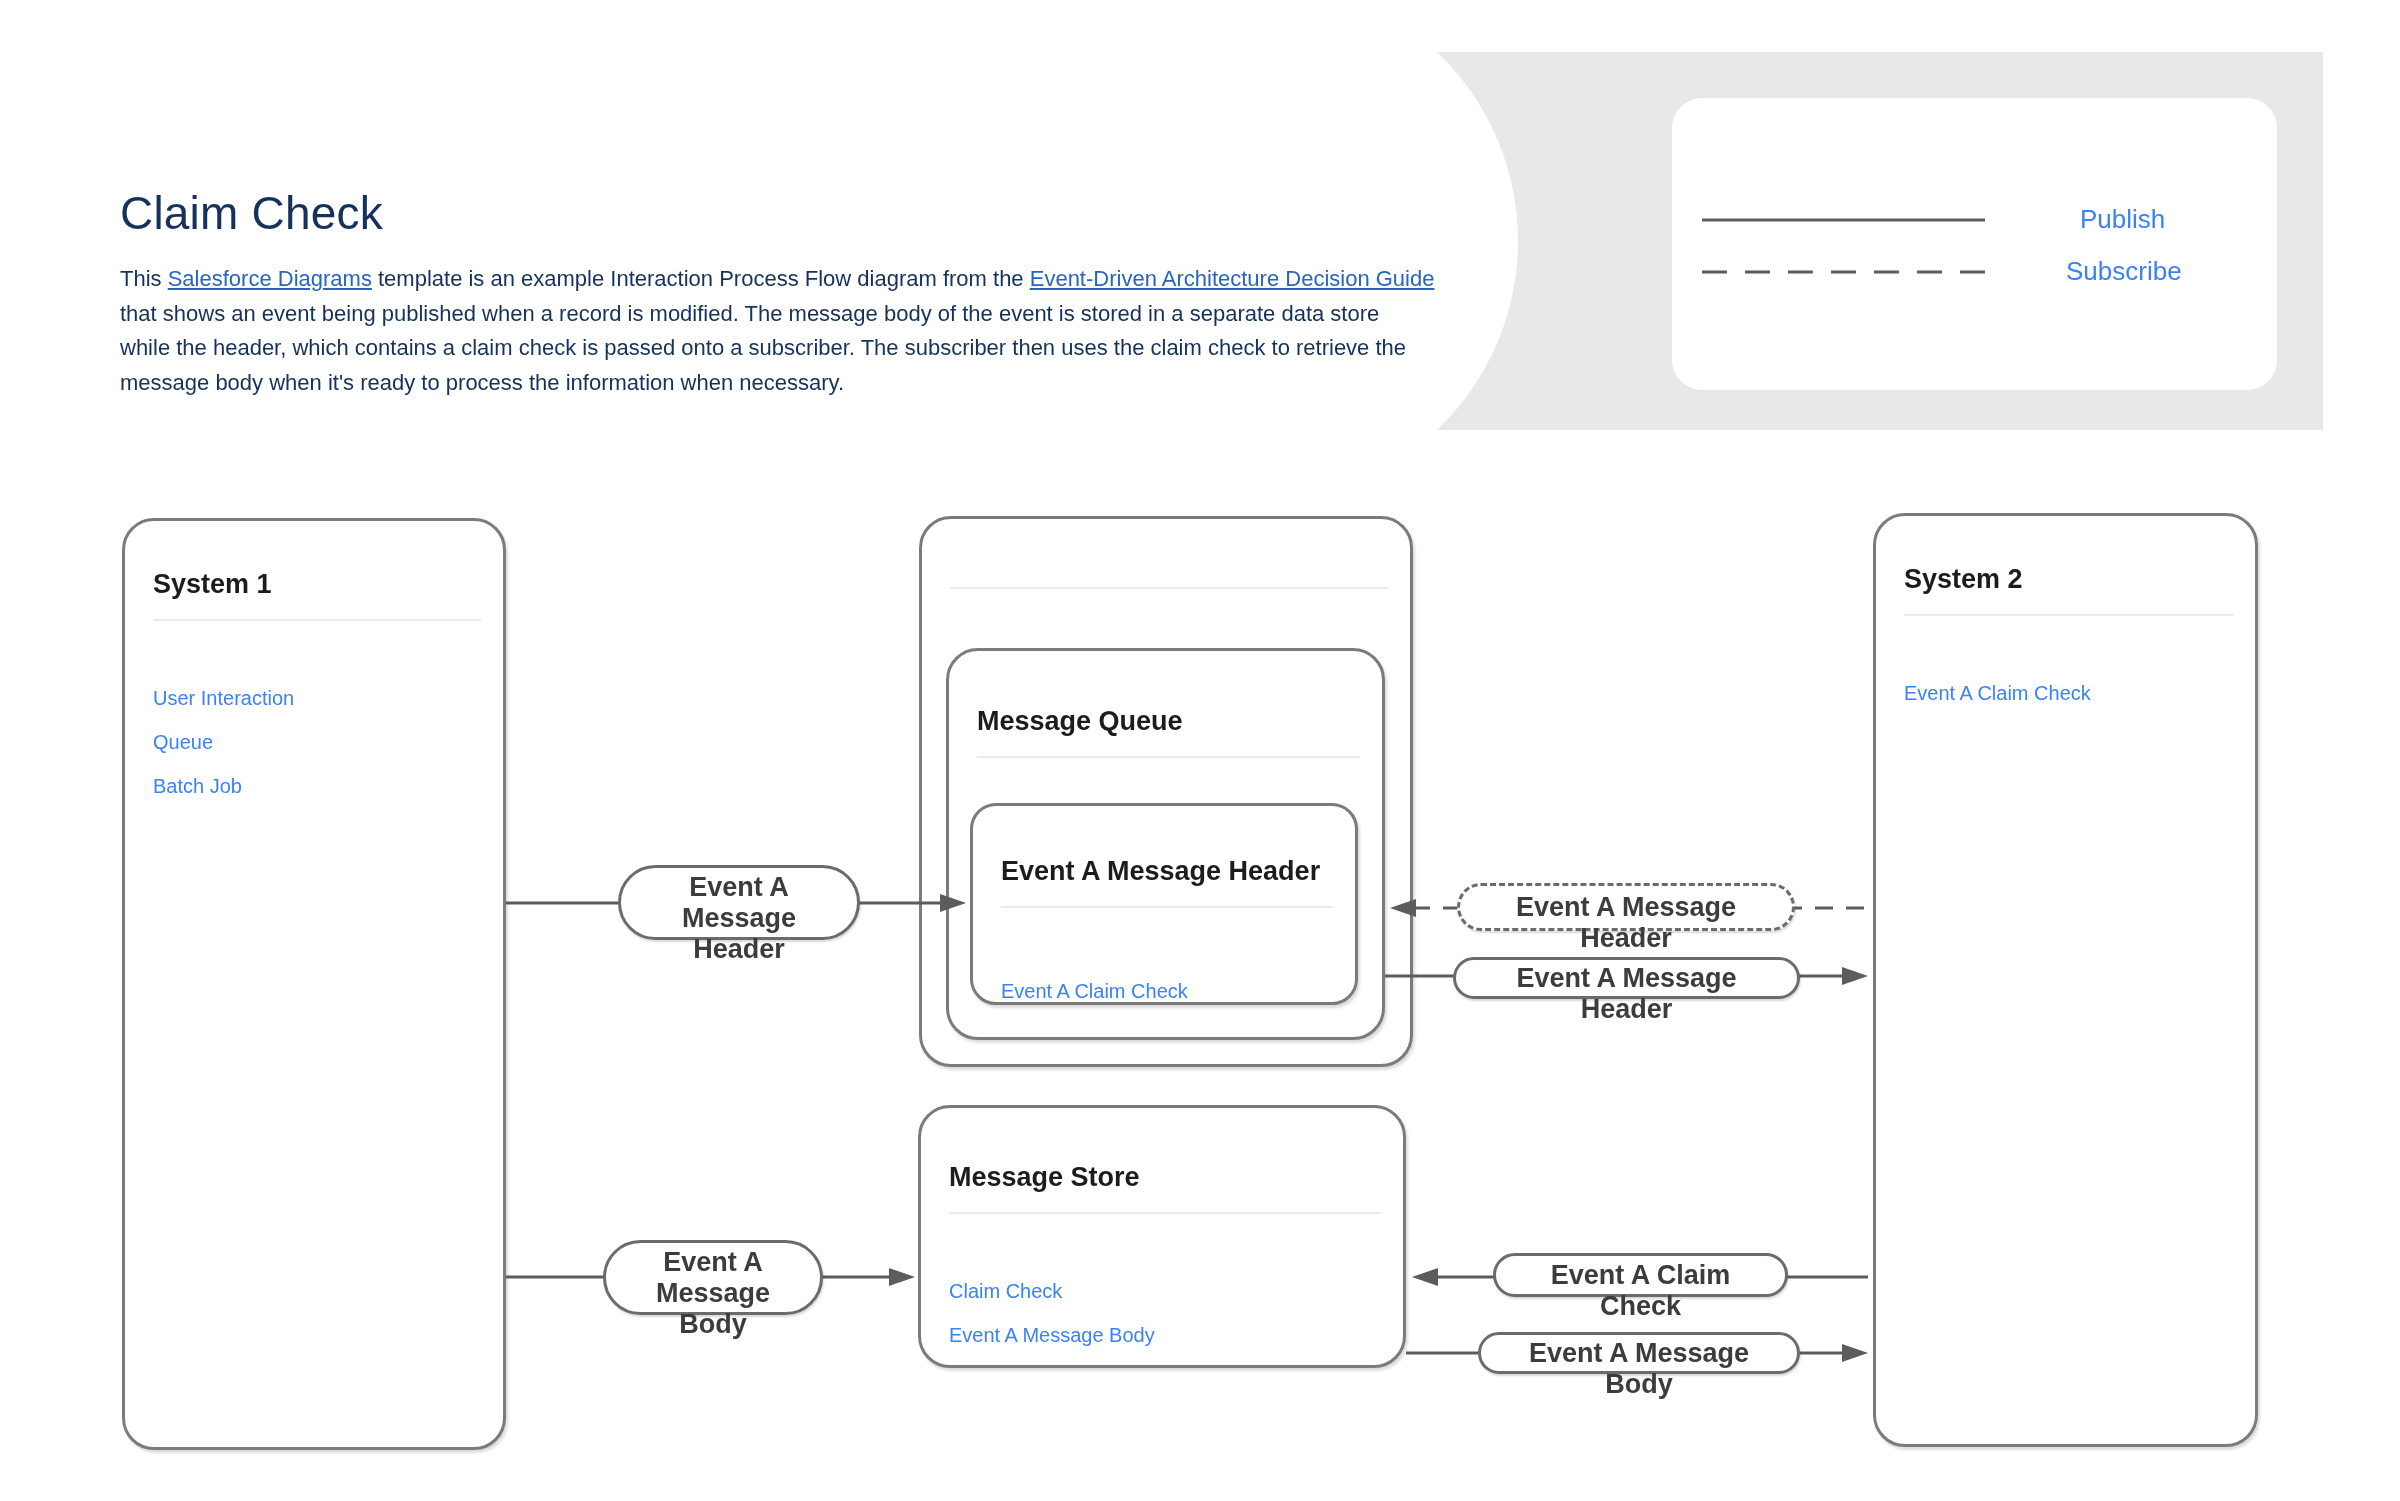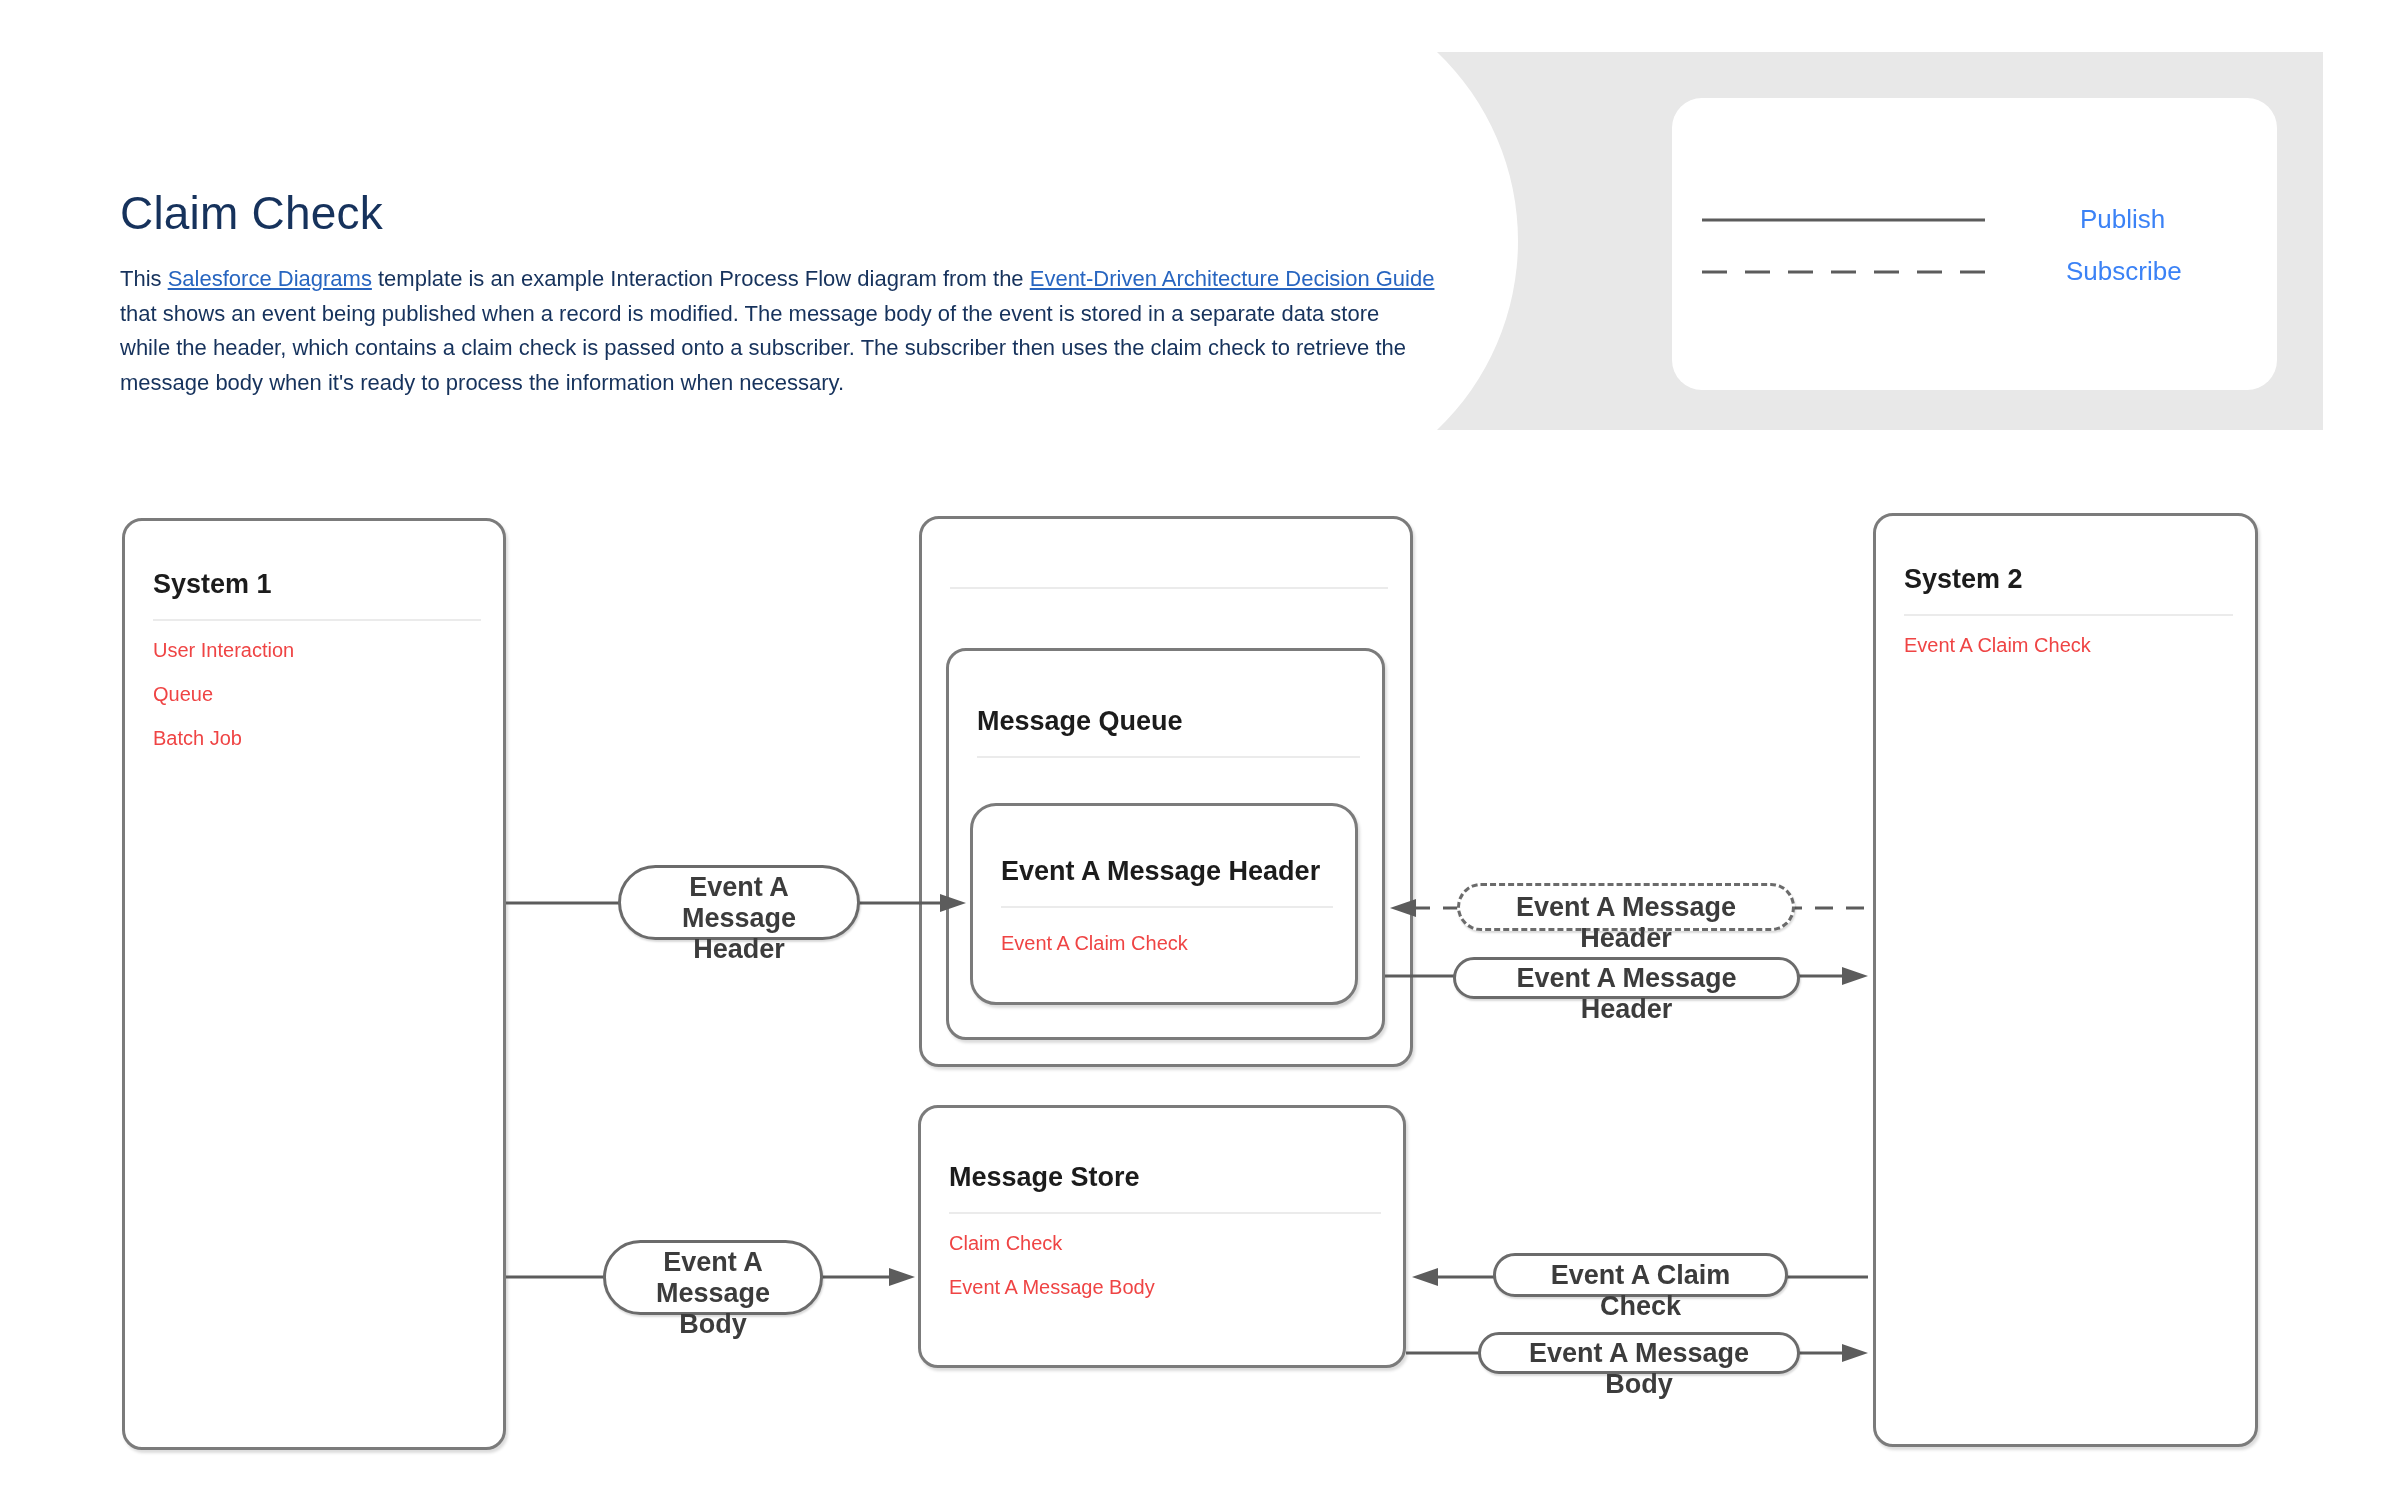--- a/index.html
+++ b/index.html
@@ -16,26 +16,26 @@
     left:120px;top:262px;width:1315px;font-size:22px;line-height:34.5px;color:#16325c;
   }
   .page-desc a{color:#2765c0;text-decoration:underline;cursor:pointer;}
   
   .legend-card{
     left:1672px;top:98px;width:605px;height:292px;background:#ffffff;border-radius:30px;
   }
   .legend-label{font-size:26px;color:#3b82f6;}
   
   .node{
-    position:absolute;background:#ffffff;border:3.5px solid #7b7b7b;border-radius:20px;
+    position:absolute;background:#ffffff;border:3.5px solid #7b7b7b;border-radius:32px;
     box-sizing:border-box;box-shadow:2px 3px 3px rgba(0,0,0,.14);
   }
   .node-title{font-size:27px;font-weight:bold;color:#1c1c1c;line-height:30px;padding:0 24px 0 28px;}
   .node-divider{height:2px;background:#ebebeb;margin:20px 22px 0 28px;}
-  .node-items{padding:18px 24px 0 28px;font-size:20px;color:#ef4444;}
+  .node-items{padding:18px 24px 0 28px;font-size:20px;color:#3b82f6;margin-top:48px;}
   .node-item{line-height:22px;margin-bottom:22px;}
   
   .pill{
     position:absolute;background:#ffffff;border:3px solid #6b6b6b;border-radius:60px;
     box-sizing:border-box;box-shadow:1px 2px 2px rgba(0,0,0,.15);
   }
   .pill.dashed{border-style:dashed;}
   .pill-label{
     position:absolute;left:50%;transform:translateX(-50%);text-align:center;
     font-weight:bold;font-size:27px;line-height:31px;color:#3c3c3c;white-space:normal;

